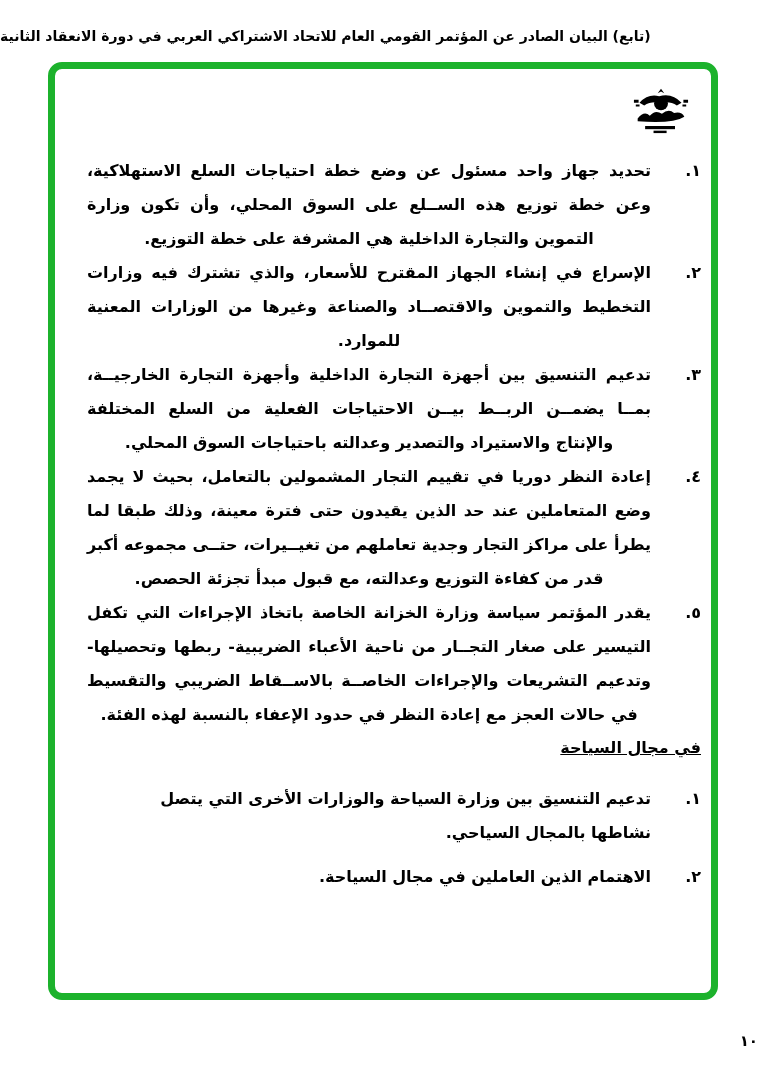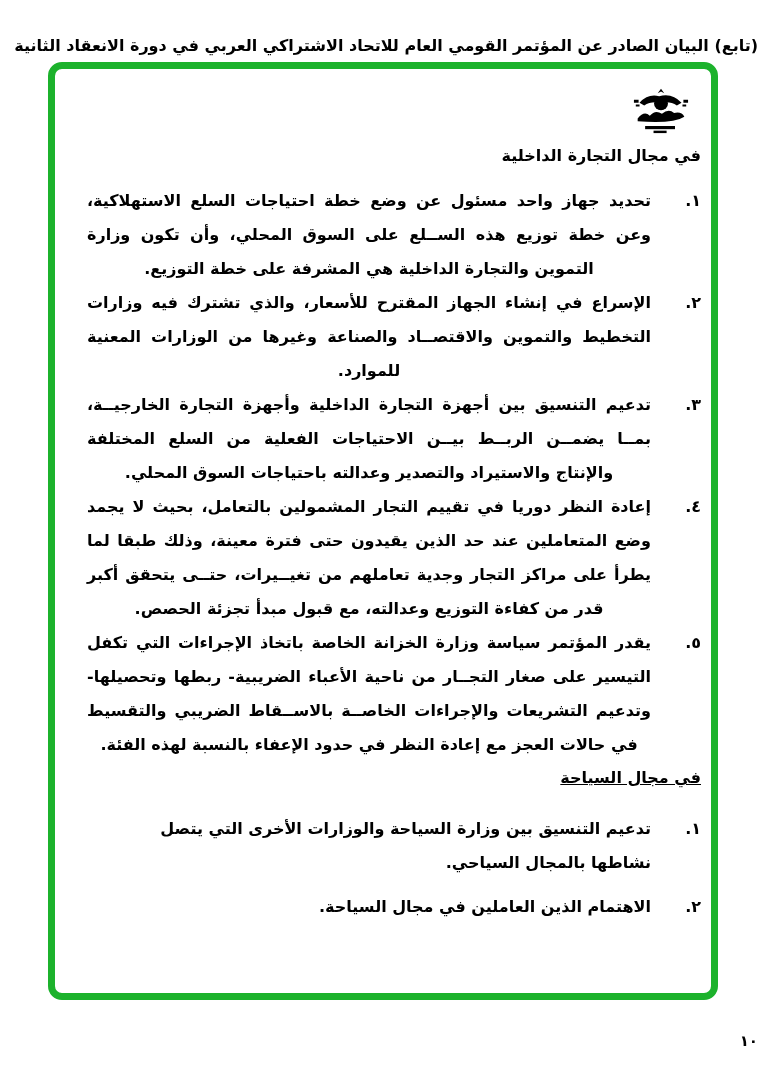--- a/index.html
+++ b/index.html
@@ -15,24 +15,23 @@
     margin:0 auto;
     background:var(--paper);
     font-family:"DejaVu Sans",sans-serif;
     color:var(--ink);
     direction:rtl;
     overflow:hidden;
   }
   
   .doc-header{
     position:absolute;top:28px;left:0;right:0;
-    text-align:right;
-    font-size:16px;font-weight:bold;
+    text-align:left;
+    font-size:14px;font-weight:bold;
     letter-spacing:0;
-    margin-top:8px;
   }
   
   .frame{
     position:absolute;left:48px;top:62px;
     width:670px;height:938px;
     border:7px solid var(--frame-green);
     border-radius:14px;
     background:var(--paper);
     padding:8px 10px 0 32px;
   }
@@ -111,38 +110,37 @@
       <path d="M3 18 h4 v2 h-4 z M53 18 h4 v2 h-4 z"></path>
 
       <path d="M5 33 q7 -9 13 -3 q6 -7 13 -2 q7 -6 13 -1 q8 -2 11 4 q-12 8 -50 5 z"></path>
       <rect x="13" y="41" width="32" height="3.4"></rect>
       <path d="M22 46 h14 v2.6 h-14 z"></path>
     </g>
   </svg>
 
 
 
-  <div class="sec-heading h2">في مجال التجارة الداخلية</div>
 
   <div class="list list-trade">
     <div class="item">
       <span class="num">١.</span>
       <span class="txt">تحديد جهاز واحد مسئول عن وضع خطة احتياجات السلع الاستهلاكية، وعن خطة توزيع هذه الســلع على السوق المحلي، وأن تكون وزارة التموين والتجارة الداخلية هي المشرفة على خطة التوزيع.</span>
     </div>
     <div class="item">
       <span class="num">٢.</span>
       <span class="txt">الإسراع في إنشاء الجهاز المقترح للأسعار، والذي تشترك فيه وزارات التخطيط والتموين والاقتصــاد والصناعة وغيرها من الوزارات المعنية للموارد.</span>
     </div>
     <div class="item">
       <span class="num">٣.</span>
       <span class="txt">تدعيم التنسيق بين أجهزة التجارة الداخلية وأجهزة التجارة الخارجيــة، بمــا يضمــن الربــط بيــن الاحتياجات الفعلية من السلع المختلفة والإنتاج والاستيراد والتصدير وعدالته باحتياجات السوق المحلي.</span>
     </div>
     <div class="item">
       <span class="num">٤.</span>
-      <span class="txt">إعادة النظر دوريا في تقييم التجار المشمولين بالتعامل، بحيث لا يجمد وضع المتعاملين عند حد الذين يقيدون حتى فترة معينة، وذلك طبقا لما يطرأ على مراكز التجار وجدية تعاملهم من تغيــيرات، حتــى يتحقق أكبر قدر من كفاءة التوزيع وعدالته، مع قبول مبدأ تجزئة الحصص.</span>
+      <span class="txt">إعادة النظر دوريا في تقييم التجار المشمولين بالتعامل، بحيث لا يجمد وضع المتعاملين عند حد الذين يقيدون حتى فترة معينة، وذلك طبقا لما يطرأ على مراكز التجار وجدية تعاملهم من تغيــيرات، حتــى مجموعه أكبر قدر من كفاءة التوزيع وعدالته، مع قبول مبدأ تجزئة الحصص.</span>
     </div>
     <div class="item">
       <span class="num">٥.</span>
       <span class="txt">يقدر المؤتمر سياسة وزارة الخزانة الخاصة باتخاذ الإجراءات التي تكفل التيسير على صغار التجــار من ناحية الأعباء الضريبية- ربطها وتحصيلها- وتدعيم التشريعات والإجراءات الخاصــة بالاســقاط الضريبي والتقسيط في حالات العجز مع إعادة النظر في حدود الإعفاء بالنسبة لهذه الفئة.</span>
     </div>
   </div>
 
   <div class="sec-heading h3">في مجال السياحة</div>
 
   <div class="list list-tourism">

